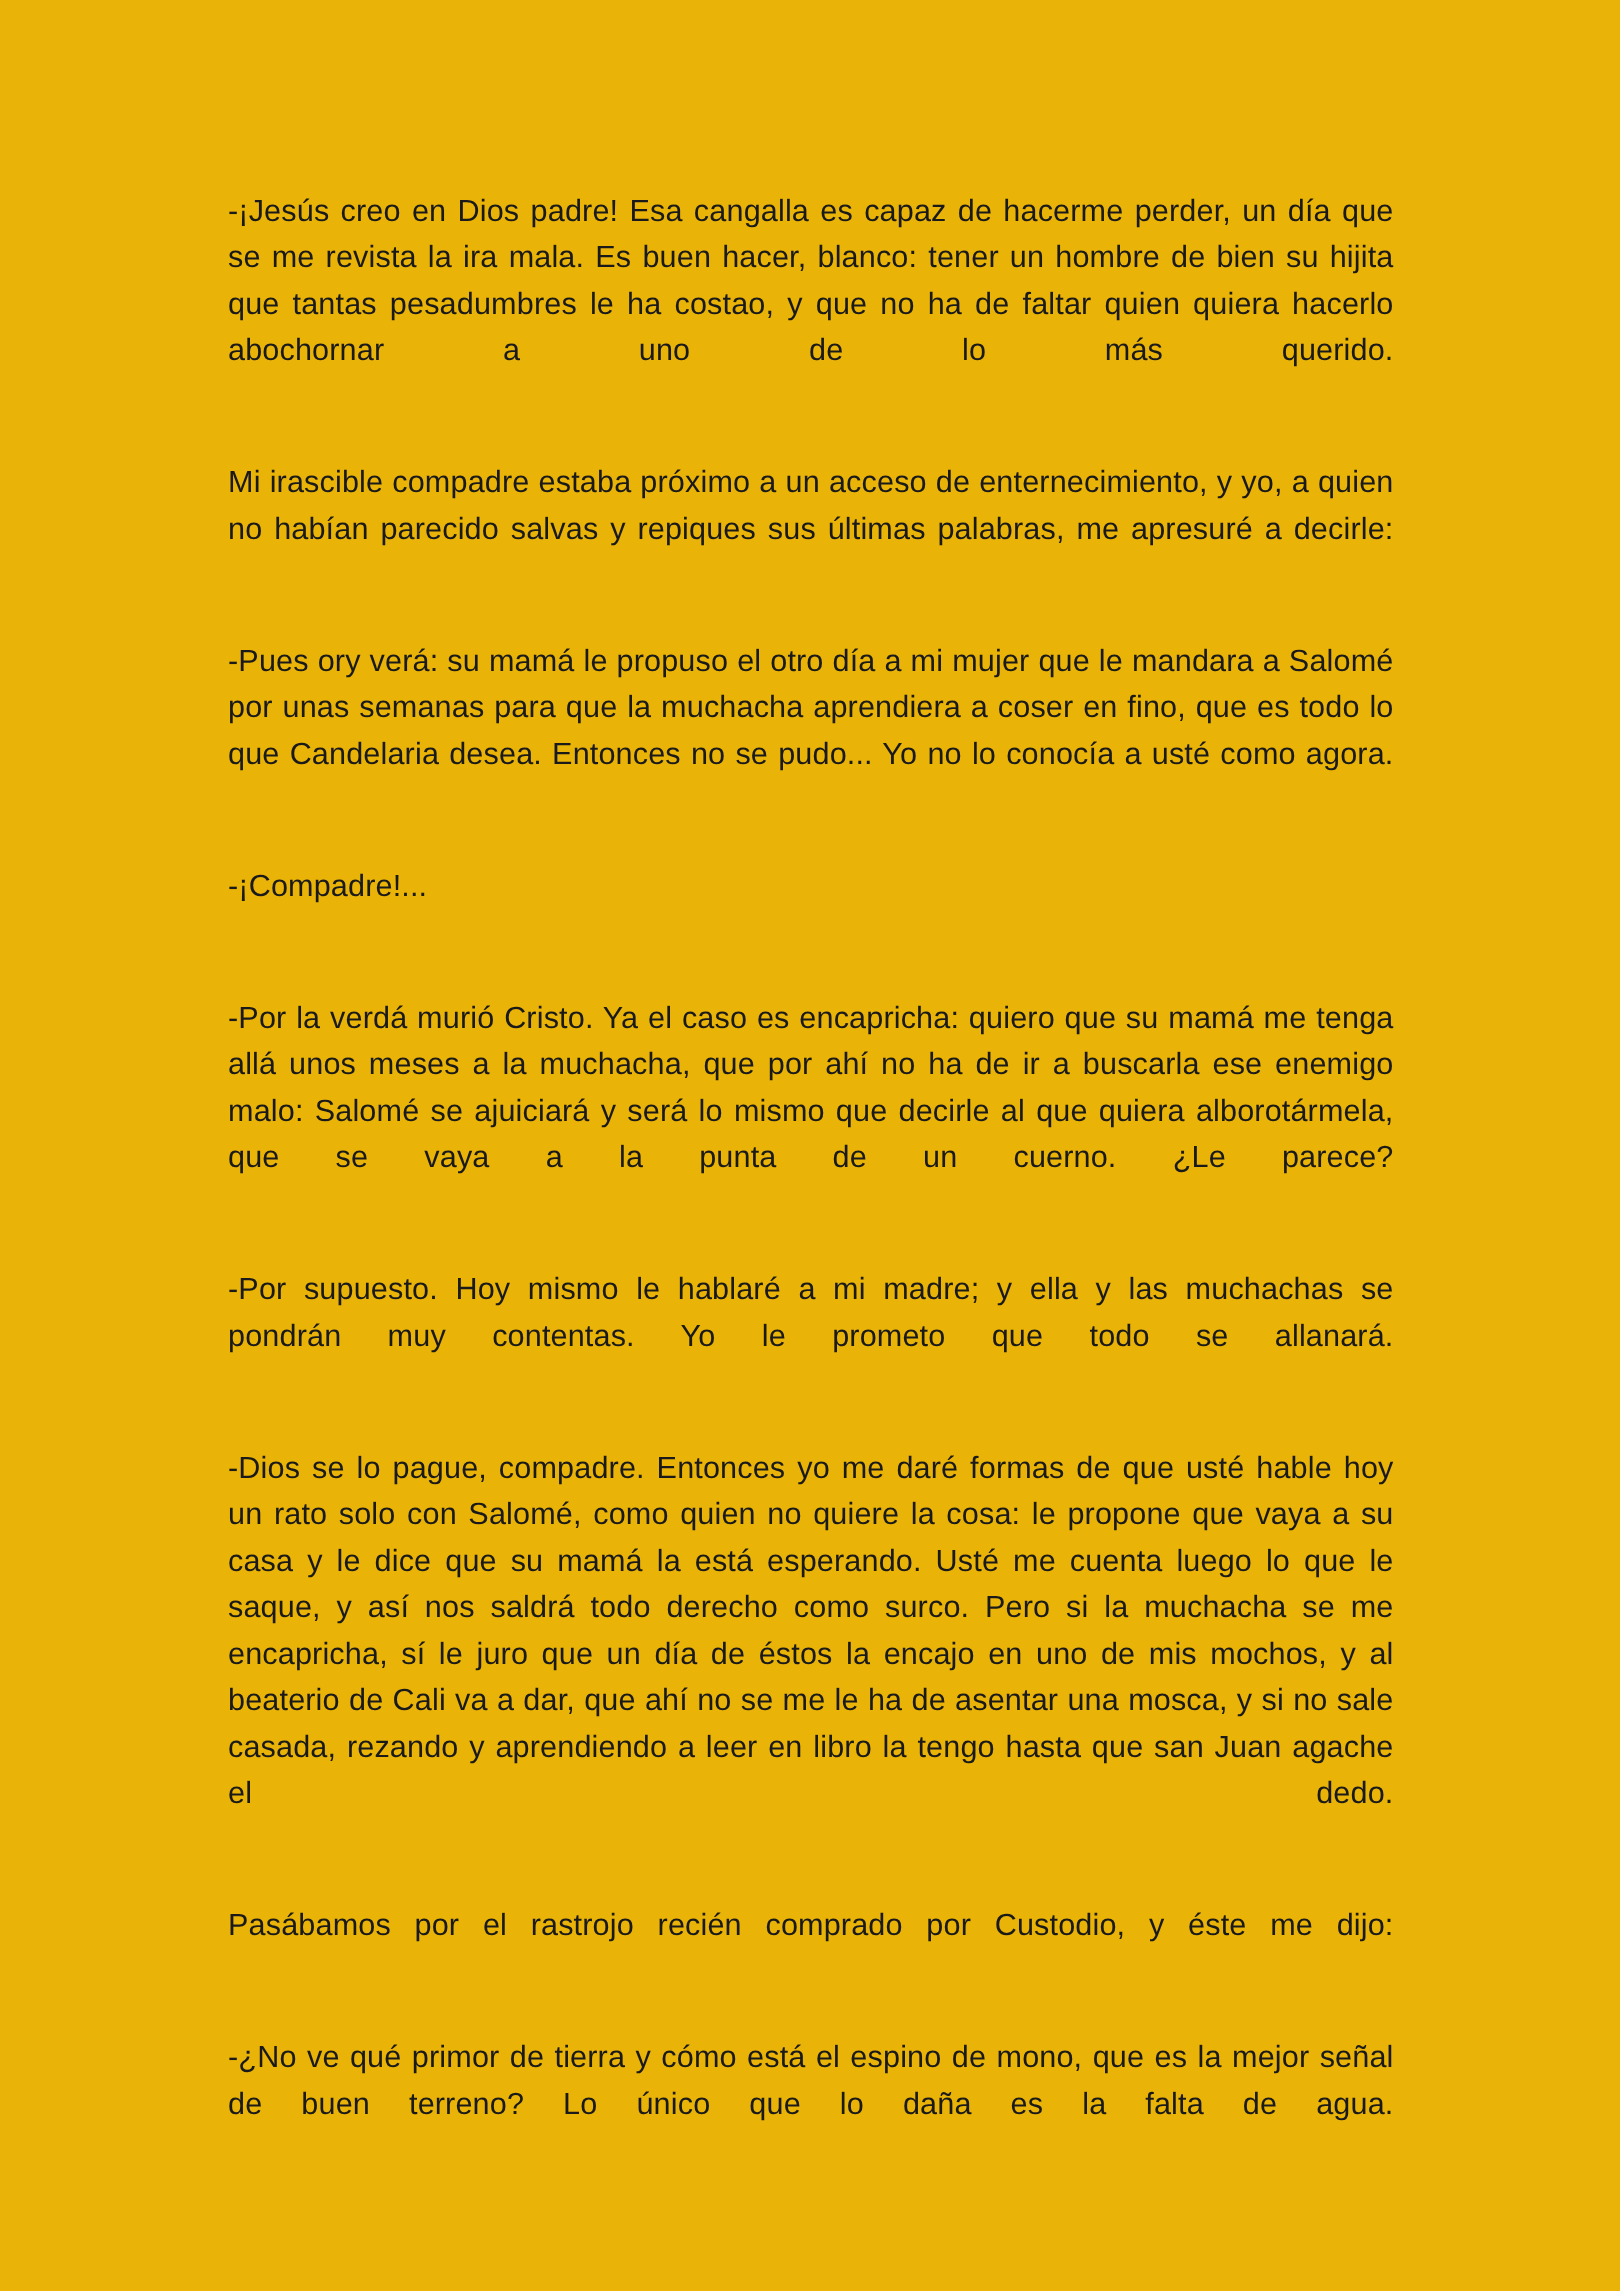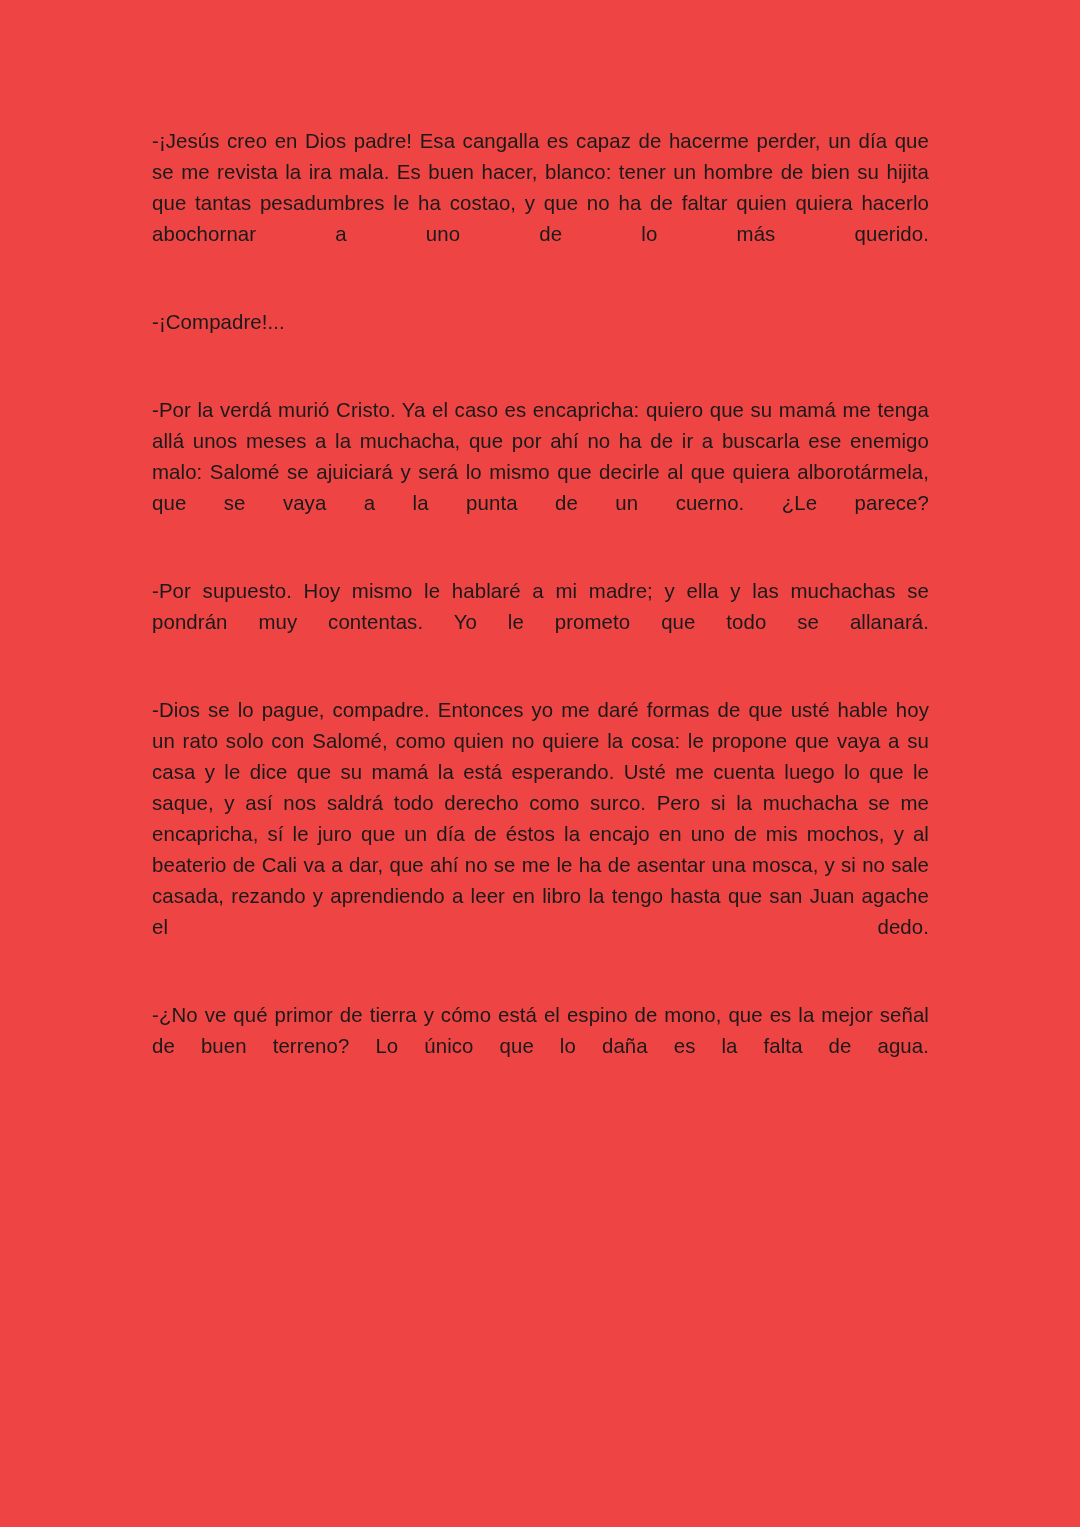--- a/index.html
+++ b/index.html
@@ -12,21 +12,21 @@
     width: 1080px;
     height: 1527px;
     font-family: "Liberation Sans", sans-serif;
     color: #1a1a1a;
     overflow: hidden;
   }
   .page {
     position: relative;
     width: 1080px;
     height: 1527px;
-    background: #ef4444;
+    background: #eab308;
     box-sizing: border-box;
   }
   .text-column {
     position: absolute;
     left: 152px;
     top: 126px;
     width: 777px;
   }
   .para {
     margin: 0 0 26px 0;
@@ -49,20 +49,23 @@
     width: 100%;
   }
 </style>
 </head>
 <body>
 
 <div class="page">
   <div class="text-column">
 
     <p class="para">-¡Jesús creo en Dios padre! Esa cangalla es capaz de hacerme perder, un día que se me revista la ira mala. Es buen hacer, blanco: tener un hombre de bien su hijita que tantas pesadumbres le ha costao, y que no ha de faltar quien quiera hacerlo abochornar a uno de lo más querido.</p>
+    <p class="para">Mi irascible compadre estaba próximo a un acceso de enternecimiento, y yo, a quien no habían parecido salvas y repiques sus últimas palabras, me apresuré a decirle:</p>
+    <p class="para">-Pues ory verá: su mamá le propuso el otro día a mi mujer que le mandara a Salomé por unas semanas para que la muchacha aprendiera a coser en fino, que es todo lo que Candelaria desea. Entonces no se pudo... Yo no lo conocía a usté como agora.</p>
     <p class="para">-¡Compadre!...</p>
     <p class="para">-Por la verdá murió Cristo. Ya el caso es encapricha: quiero que su mamá me tenga allá unos meses a la muchacha, que por ahí no ha de ir a buscarla ese enemigo malo: Salomé se ajuiciará y será lo mismo que decirle al que quiera alborotármela, que se vaya a la punta de un cuerno. ¿Le parece?</p>
     <p class="para">-Por supuesto. Hoy mismo le hablaré a mi madre; y ella y las muchachas se pondrán muy contentas. Yo le prometo que todo se allanará.</p>
     <p class="para">-Dios se lo pague, compadre. Entonces yo me daré formas de que usté hable hoy un rato solo con Salomé, como quien no quiere la cosa: le propone que vaya a su casa y le dice que su mamá la está esperando. Usté me cuenta luego lo que le saque, y así nos saldrá todo derecho como surco. Pero si la muchacha se me encapricha, sí le juro que un día de éstos la encajo en uno de mis mochos, y al beaterio de Cali va a dar, que ahí no se me le ha de asentar una mosca, y si no sale casada, rezando y aprendiendo a leer en libro la tengo hasta que san Juan agache el dedo.</p>
+    <p class="para">Pasábamos por el rastrojo recién comprado por Custodio, y éste me dijo:</p>
     <p class="para">-¿No ve qué primor de tierra y cómo está el espino de mono, que es la mejor señal de buen terreno? Lo único que lo daña es la falta de agua.</p>
 
   </div>
 </div>
 
 </body></html>

